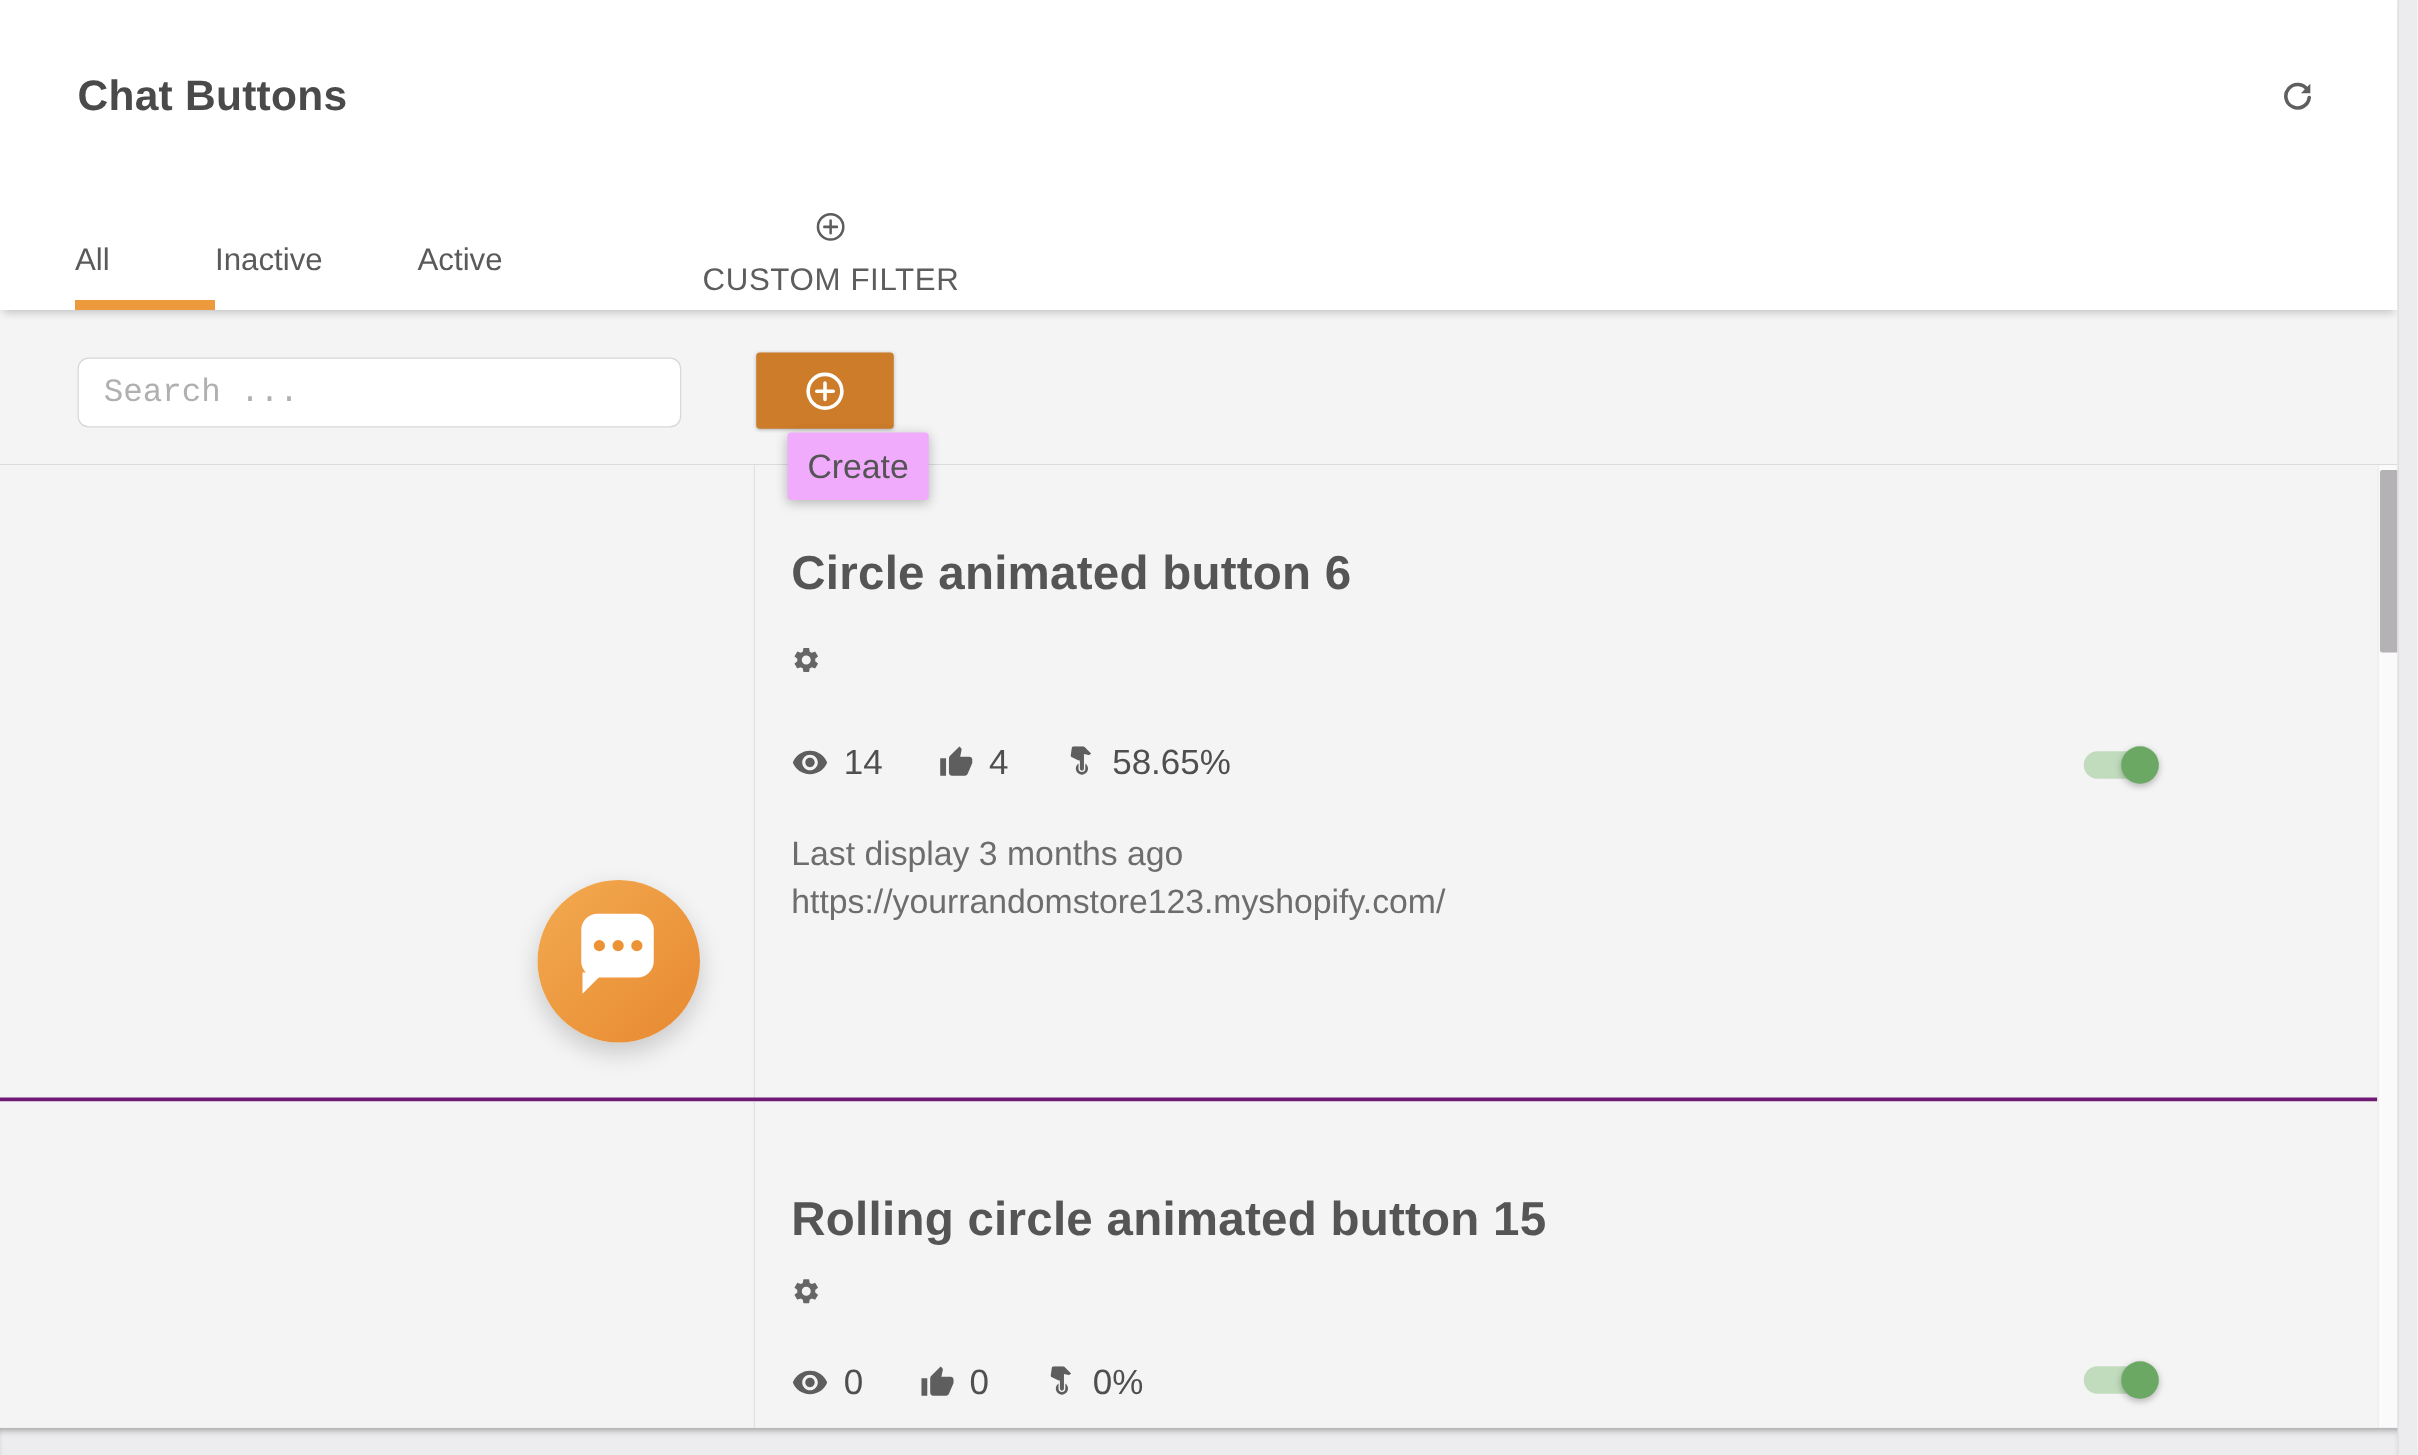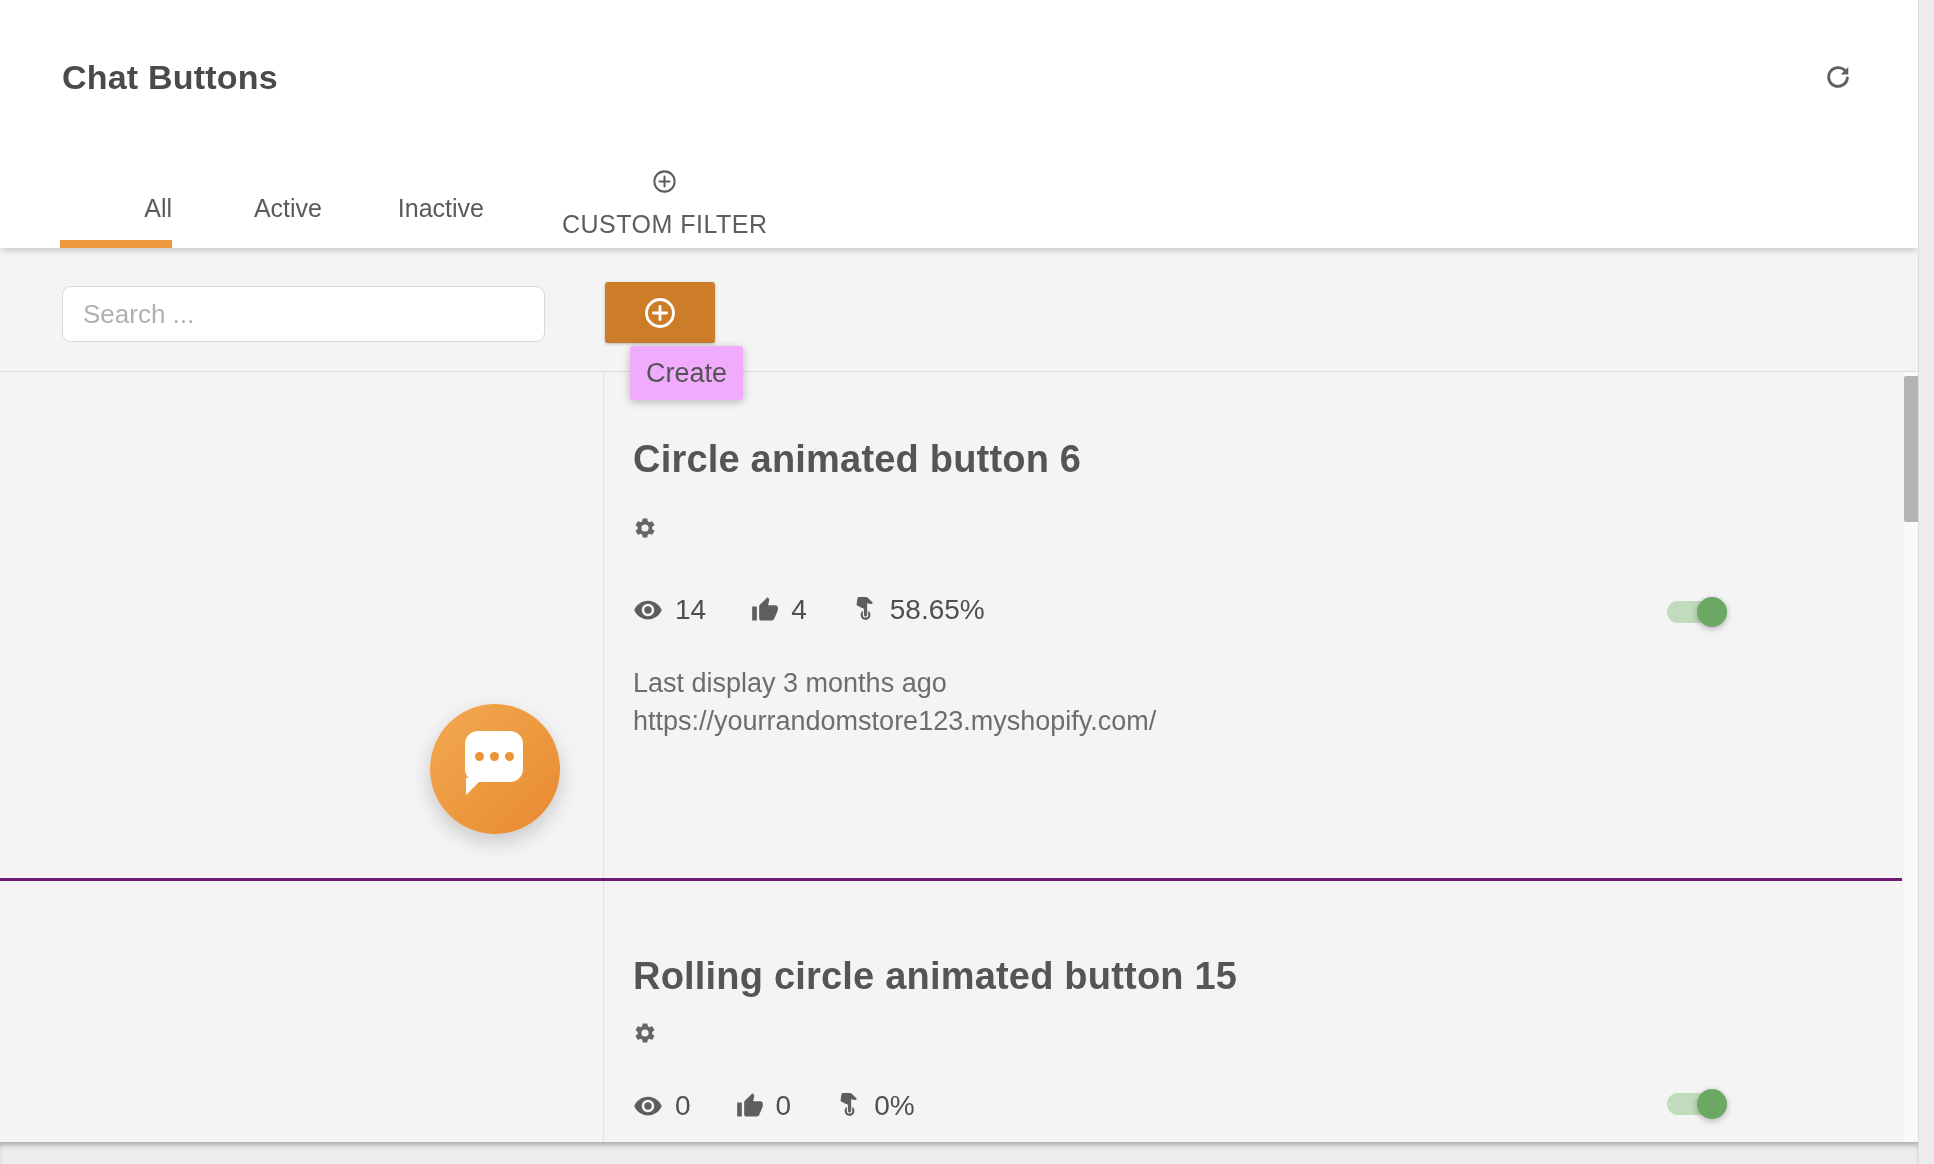--- a/index.html
+++ b/index.html
@@ -11,35 +11,35 @@
   .edge-right{left:1918px;top:0;width:16px;height:1164px;background:#ecebed;border-left:1px solid #dddcde;z-index:40;}
   .edge-bottom{left:0;top:1142px;width:1918px;height:22px;background:#edecee;box-shadow:inset 0 5px 6px -3px rgba(0,0,0,.35);z-index:39;}
 
   
   .header{left:0;top:0;width:1918px;height:248px;background:#ffffff;z-index:30;
           box-shadow:0 4px 7px -2px rgba(0,0,0,.22);}
   .page-title{left:62px;top:58px;font-size:34px;font-weight:700;color:#4a4a4a;letter-spacing:.2px;}
   .refresh-btn{left:1812px;top:52px;width:52px;height:52px;display:flex;align-items:center;justify-content:center;
                color:#5f5f5f;cursor:pointer;border-radius:50%;}
   .tabs{left:60px;bottom:0;height:80px;display:flex;align-items:stretch;}
-  .tab{position:relative;display:flex;align-items:center;justify-content:flex-end;
+  .tab{position:relative;display:flex;align-items:center;justify-content:flex-start;
        font-size:25px;color:#5a5a5a;cursor:pointer;}
   .tab.t-all{width:112px;}
   .tab.t-active{width:150px;}
   .tab.t-inactive{width:162px;}
   .tab .underline{position:absolute;left:0;bottom:0;width:100%;height:8px;background:transparent;}
   .tab.is-active .underline{background:#ec9a3c;}
   .custom-filter{margin-left:78px;display:flex;align-items:center;gap:15px;color:#5d5d5d;
                  font-size:25px;letter-spacing:.5px;cursor:pointer;padding-bottom:2px;flex-direction:column;}
 
   
   .toolbar{left:0;top:248px;width:1918px;height:123px;background:#f5f4f5;z-index:20;}
   .search-input{position:absolute;left:62px;top:38px;width:483px;height:56px;box-sizing:border-box;
                 border:1px solid #d9d8d9;border-radius:9px;background:#ffffff;padding:0 20px;
-                font-size:26px;color:#444;outline:none;font-family:Liberation Sans, sans-serif;}
+                font-size:26px;color:#444;outline:none;font-family:Liberation Mono, monospace;}
   .search-input::placeholder{color:#b1b0b1;}
   .create-btn{position:absolute;left:605px;top:34px;width:110px;height:61px;background:#cd7c29;border:none;
               border-radius:3px;display:flex;align-items:center;justify-content:center;color:#ffffff;
               cursor:pointer;box-shadow:0 1px 3px rgba(0,0,0,.25);}
   .create-tooltip{position:absolute;left:630px;top:98px;width:113px;height:54px;background:#f0abfc;
                   border-radius:3px;box-shadow:0 2px 9px rgba(0,0,0,.25);display:flex;align-items:center;
                   justify-content:center;font-size:27px;color:#545454;z-index:25;}
 
   
   .list{left:0;top:371px;width:1918px;height:771px;background:#f5f4f5;border-top:1px solid #dcdbdc;
@@ -93,26 +93,26 @@
         <path fill="currentColor" d="M20.2 3.2v6h-6z"></path>
       </svg>
     </span>
   </div>
 
   <div class="abs tabs">
     <div class="tab t-all is-active">
       <span>All</span>
       <span class="underline"></span>
     </div>
+    <div class="tab t-inactive">
+      <span>Inactive</span>
+      <span class="underline"></span>
+    </div>
     <div class="tab t-active">
       <span>Active</span>
-      <span class="underline"></span>
-    </div>
-    <div class="tab t-inactive">
-      <span>Inactive</span>
       <span class="underline"></span>
     </div>
     <div class="custom-filter">
       <span style="display:flex;">
         <svg viewBox="0 0 24 24" width="27" height="27">
           <circle cx="12" cy="12" r="9" fill="none" stroke="currentColor" stroke-width="1.8"></circle>
           <path d="M12 7.5v9M7.5 12h9" stroke="currentColor" stroke-width="1.8" stroke-linecap="round" fill="none"></path>
         </svg>
       </span>
       <span>CUSTOM FILTER</span>

